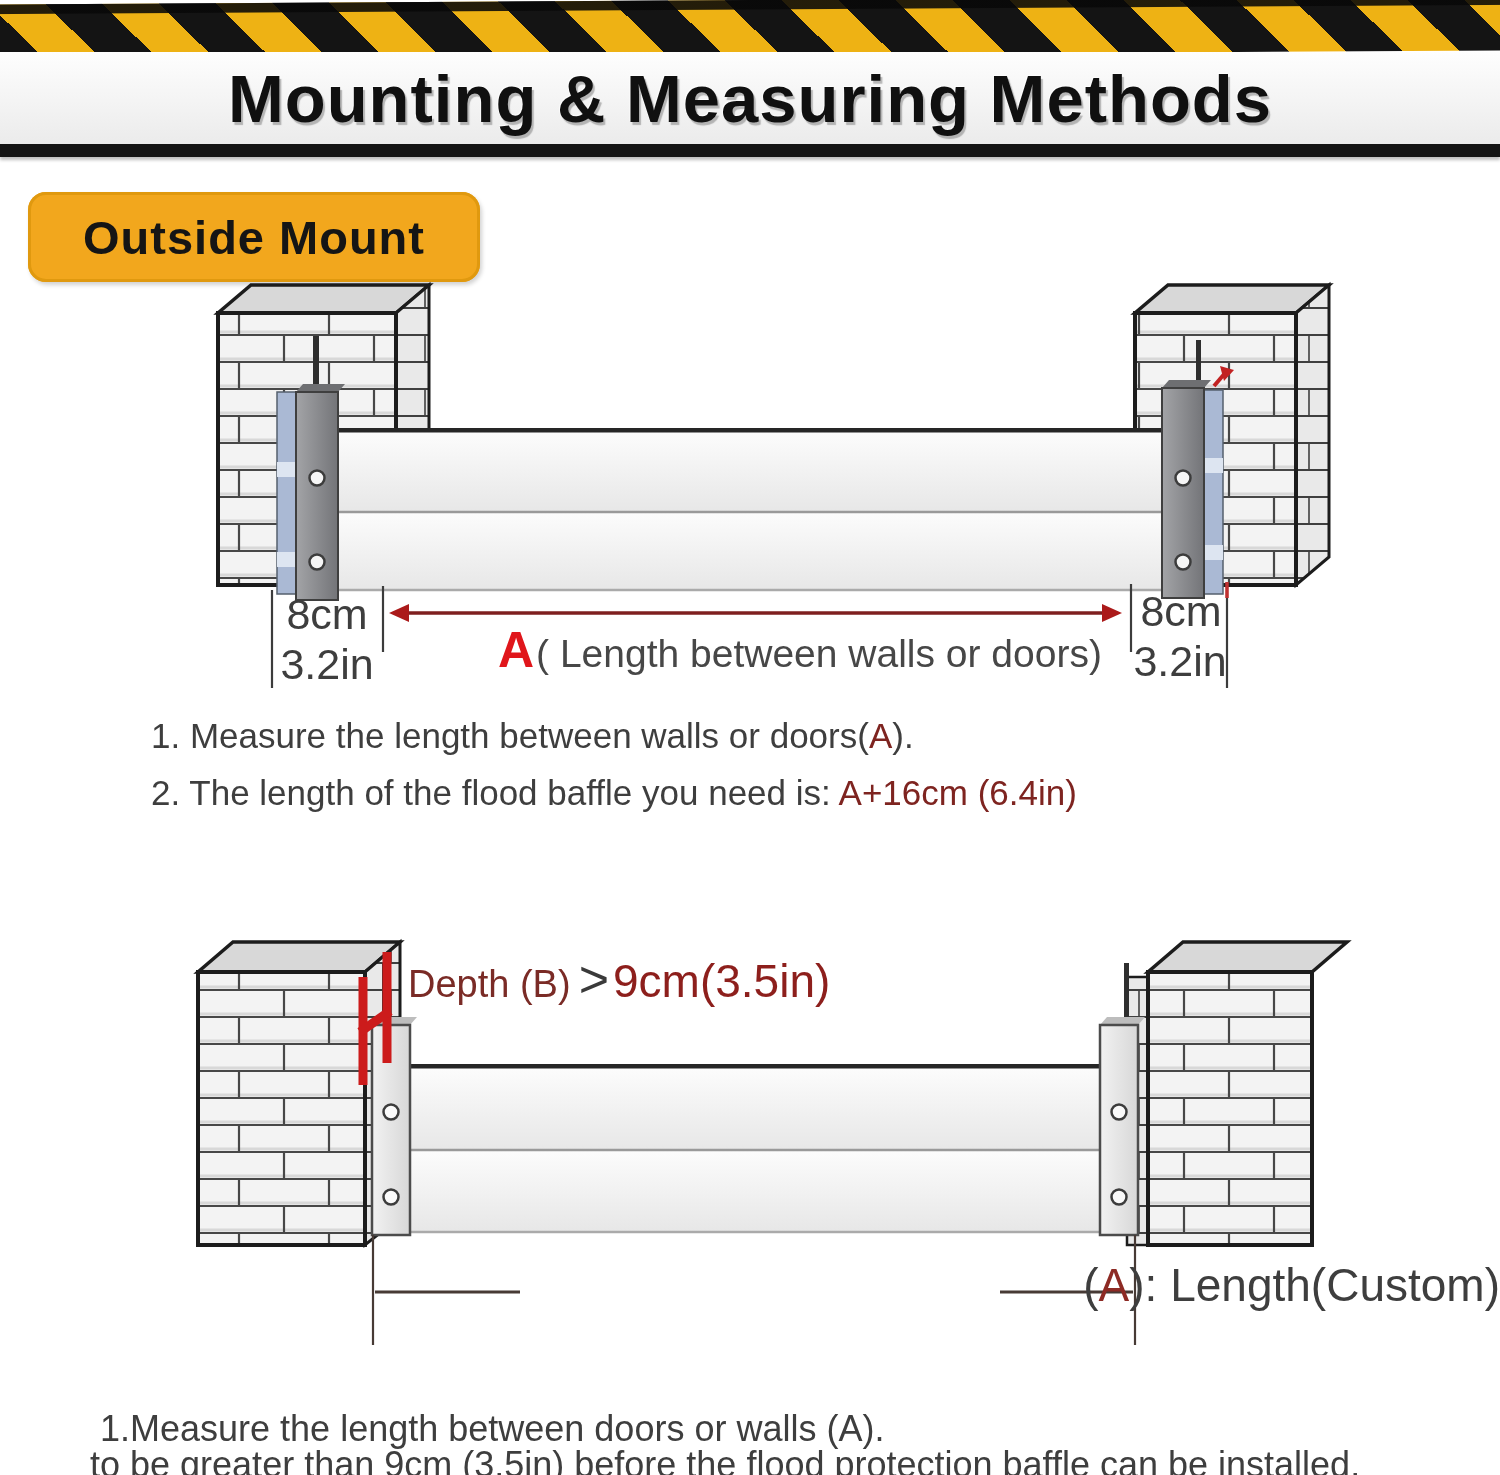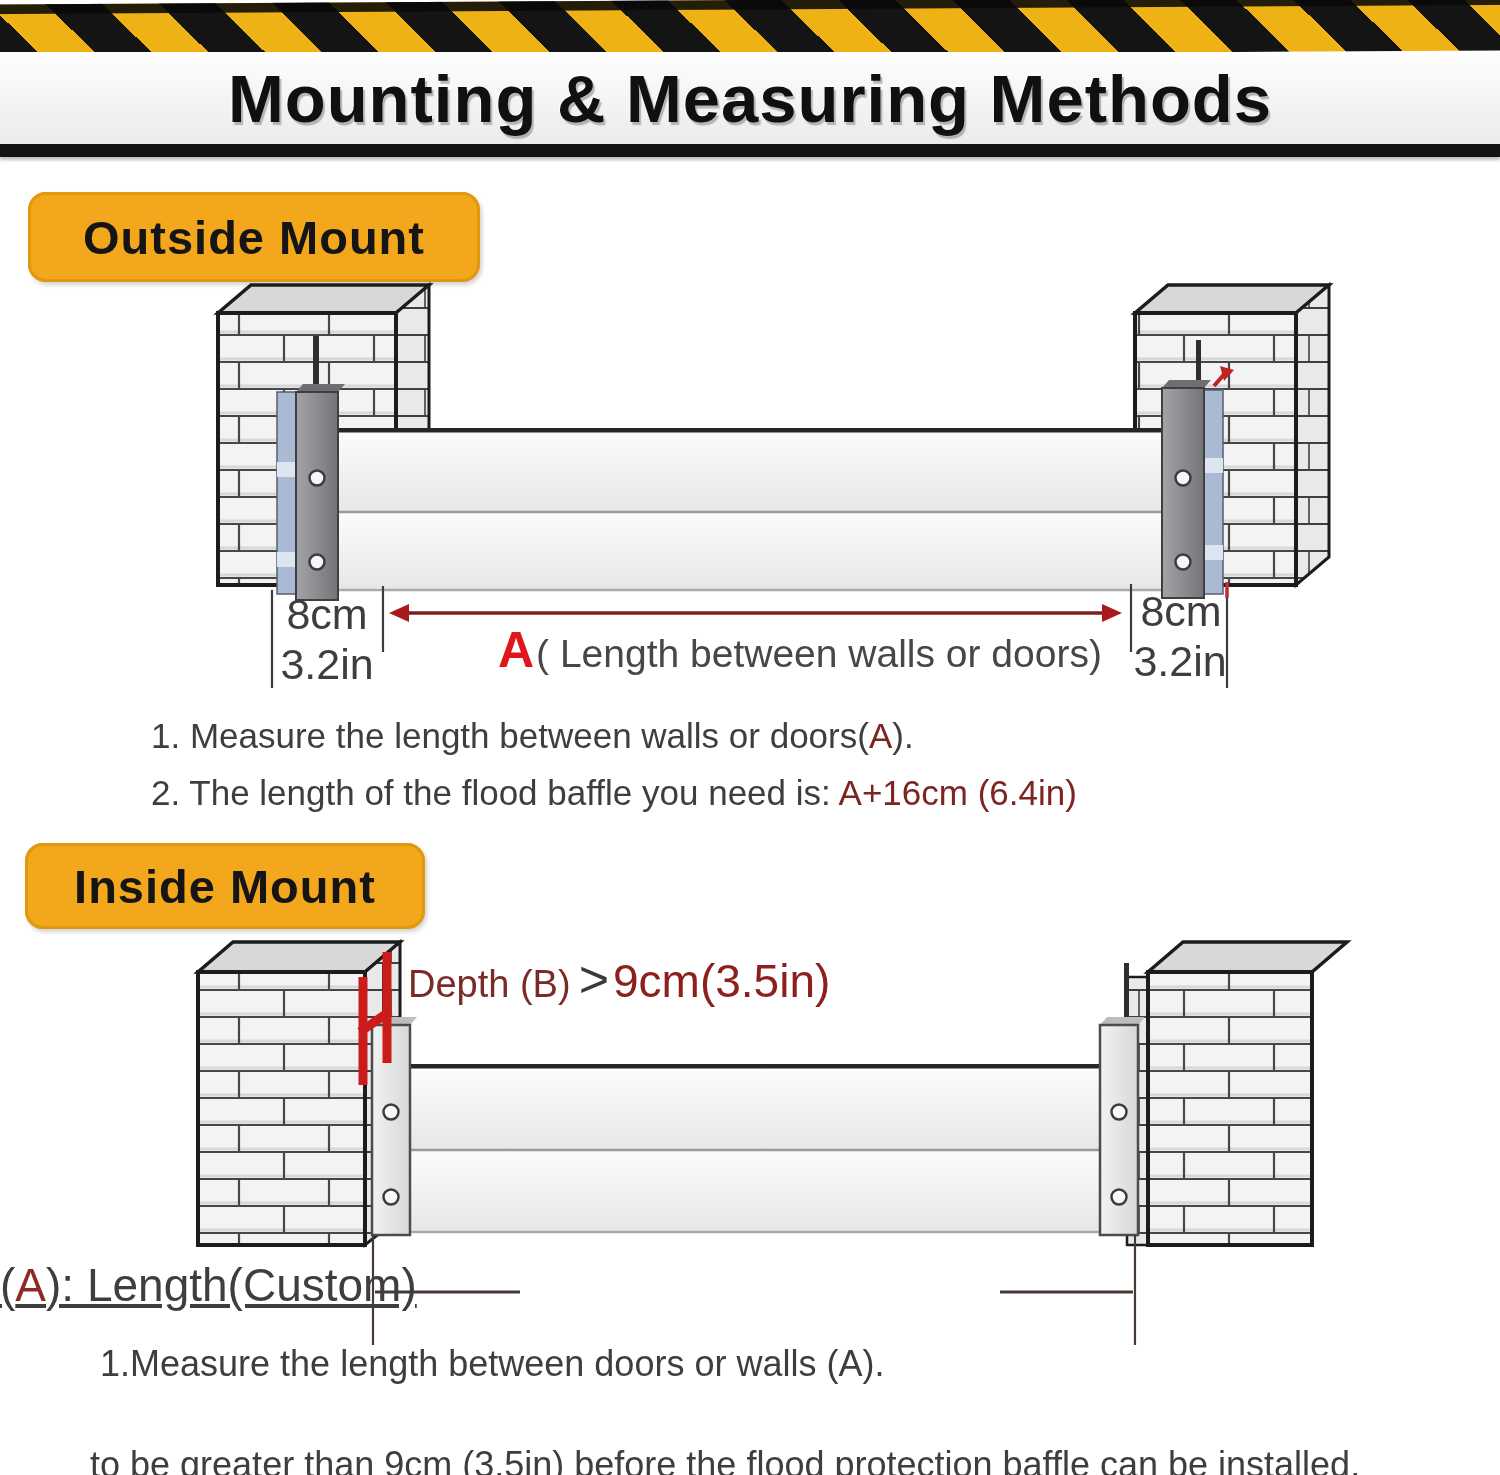--- a/index.html
+++ b/index.html
@@ -48,24 +48,24 @@
   .steps{position:absolute;font-size:35px;color:#3e3e3e;margin-left:43px;}
   .steps p{margin:0 0 17px 0;}
   #steps-outside{left:108px;top:716px;}
   .maroon{color:#7e2420;}
 
   #depth-line{left:408px;top:952px;display:flex;align-items:baseline;}
   #depth-line .d1{font-size:38px;color:#7a2b26;}
   #depth-line .d2{font-size:52px;color:#3a3a3a;margin:0 4px 0 8px;}
   #depth-line .d3{font-size:46px;color:#8d1f1c;}
 
-  #len-label{left:0;top:1262px;width:1500px;text-align:left;font-size:46px;text-decoration:underline;}
+  #len-label{left:0;top:1262px;width:1500px;text-align:right;font-size:46px;}
   #len-label .a{color:#8d2a24;}
 
-  #in-step1{left:100px;top:1345px;font-size:36px;}
+  #in-step1{left:100px;top:1410px;font-size:36px;}
   #in-step2a{left:108px;top:1396px;font-size:36px;}
   #in-step2b{left:90px;top:1438px;font-size:36px;margin-top:8px;}
 </style>
 </head>
 <body>
 
 <div id="page">
 
   <div>
     <div class="stripe-band"></div>
@@ -165,21 +165,20 @@
   <div class="lbl" id="out-arrow-label">
     <span class="big-a">A</span>
     <span class="rest">( Length between walls or doors)</span>
   </div>
 
   <div class="steps" id="steps-outside">
     <p><span>1. Measure the length between walls or doors(</span><span class="maroon">A</span><span>).</span></p>
     <p><span>2. The length of the flood baffle you need is: </span><span class="maroon">A+16cm (6.4in)</span></p>
   </div>
 
-  <div class="badge" id="badge-inside">Inside Mount</div>
 
   <svg id="svg-inside" width="1500" height="415" viewBox="0 0 1500 415">
     <defs>
       <pattern id="pb2" width="90" height="54" patternUnits="userSpaceOnUse">
         <rect width="90" height="54" fill="#f3f3f3"></rect>
         <path d="M0 25 H90 M0 52 H90" stroke="#d8d8d8" stroke-width="3"></path>
         <path d="M0 1 H90 M0 28 H90" stroke="#474747" stroke-width="2.2"></path>
         <path d="M14 0 V27" stroke="#474747" stroke-width="2.2"></path>
         <path d="M59 28 V54" stroke="#474747" stroke-width="2.2"></path>
       </pattern>

